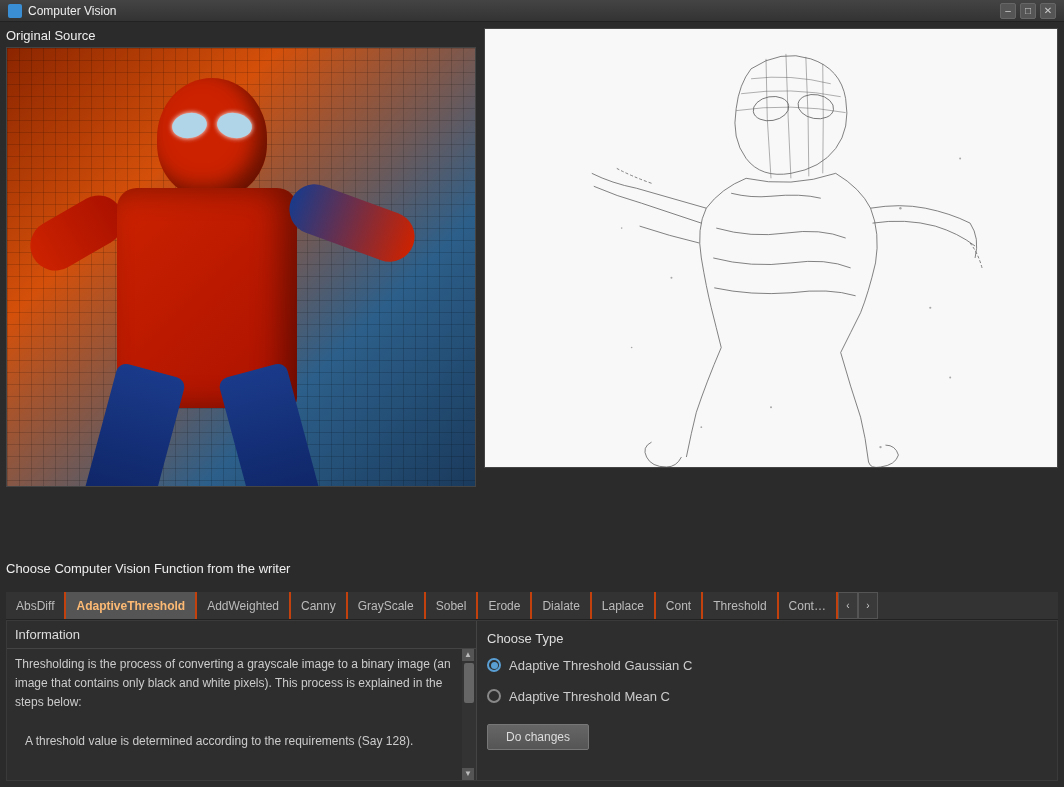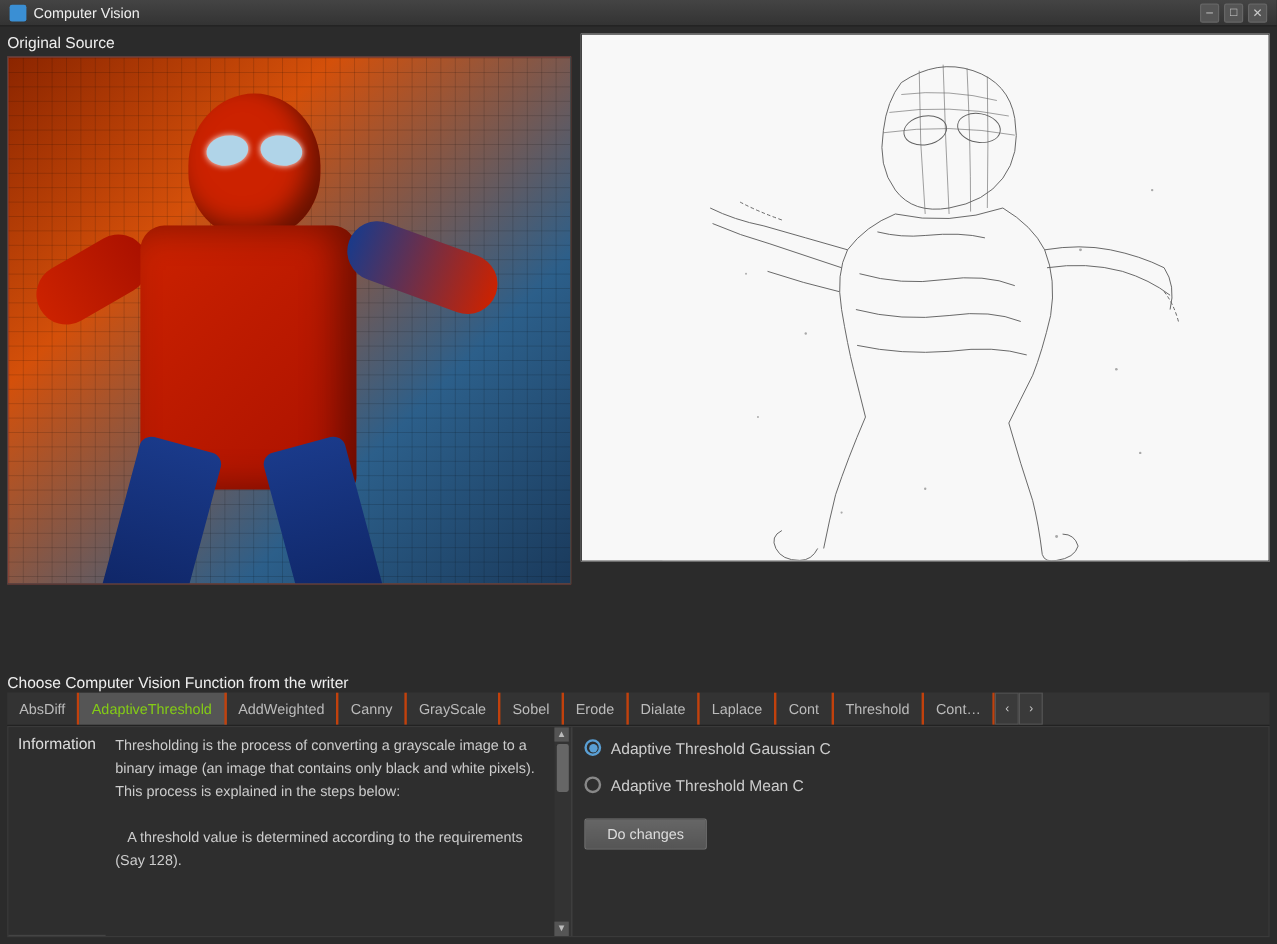--- a/index.html
+++ b/index.html
@@ -211,21 +211,21 @@
     }
     #bottom-section {
       height: 220px;
       display: flex;
       flex-direction: column;
       gap: 0;
     }
     #function-chooser-label {
       color: #eee;
       font-size: 13px;
-      margin-bottom: 1px;
+      margin-bottom: 16px;
     }
     #tab-bar {
       display: flex;
       background: #333;
       border-bottom: 1px solid #222;
       align-items: center;
       height: 28px;
       overflow: hidden;
     }
     .tab-item {
@@ -234,22 +234,22 @@
       color: #bbb;
       cursor: pointer;
       white-space: nowrap;
       border-right: 2px solid #c2410c;
       height: 100%;
       display: flex;
       align-items: center;
     }
     .tab-item.active {
       background: #555;
-      color: #84cc16;
-      font-weight: normal;
+      color: #fdba74;
+      font-weight: bold;
     }
     .tab-scroll-btn {
       width: 20px;
       height: 100%;
       background: #3a3a3a;
       border: 1px solid #555;
       color: #ccc;
       display: flex;
       align-items: center;
       justify-content: center;
@@ -259,21 +259,21 @@
     #content-area {
       display: flex;
       flex: 1;
       background: #2e2e2e;
       border: 1px solid #3a3a3a;
     }
     #info-panel {
       flex: 0 0 470px;
       border-right: 1px solid #444;
       display: flex;
-      flex-direction: row;
+      flex-direction: column;
     }
     #info-panel .info-title {
       padding: 6px 8px;
       font-size: 13px;
       color: #ddd;
       border-bottom: 1px solid #444;
     }
     #info-text-area {
       flex: 1;
       padding: 6px 8px;
@@ -501,20 +501,21 @@
             <div class="scrollbar-btn">▲</div>
             <div style="flex:1; position:relative;">
               <div class="scrollbar-thumb"></div>
             </div>
             <div class="scrollbar-btn">▼</div>
           </div>
         </div>
       </div>
 
       <div id="type-panel">
+        <div class="type-title">Choose Type</div>
 
         <div class="radio-option">
           <div class="radio-circle selected"></div>
           <span class="radio-label">Adaptive Threshold Gaussian C</span>
         </div>
 
         <div class="radio-option">
           <div class="radio-circle"></div>
           <span class="radio-label">Adaptive Threshold Mean C</span>
         </div>

